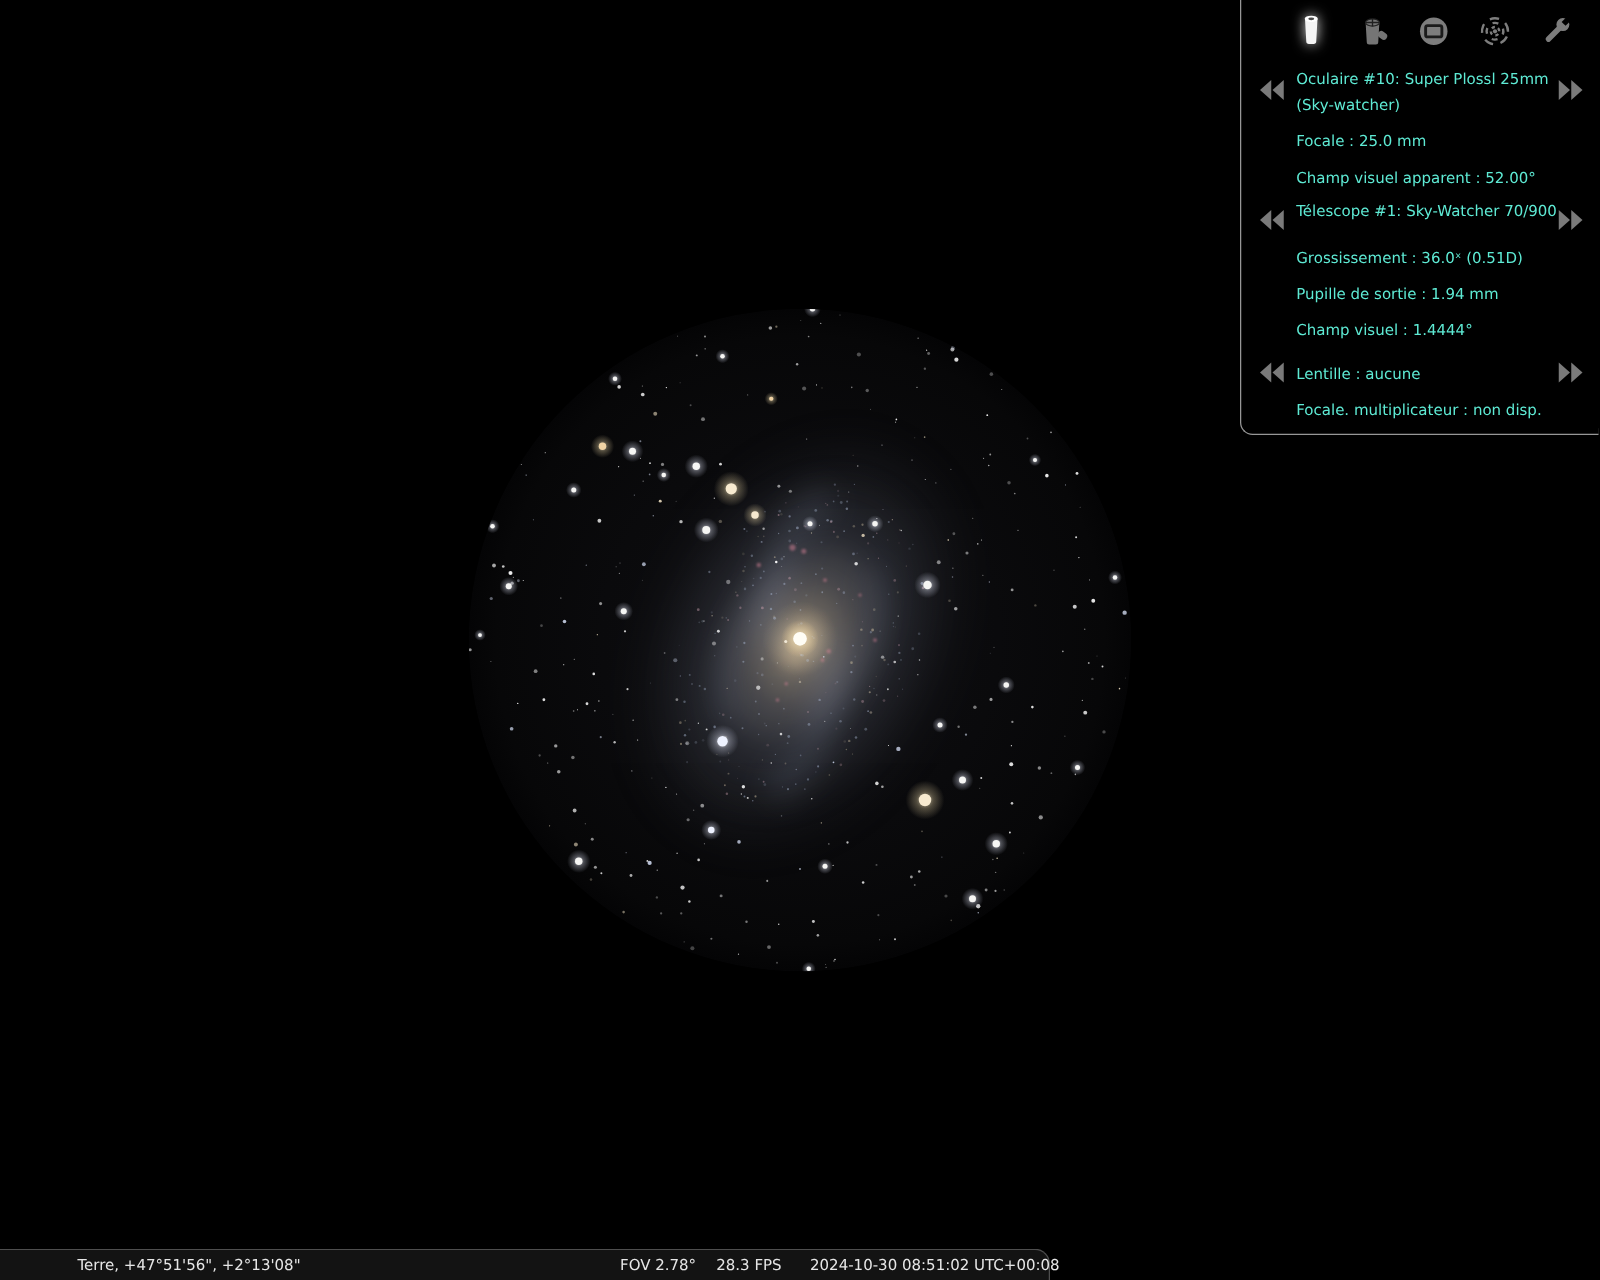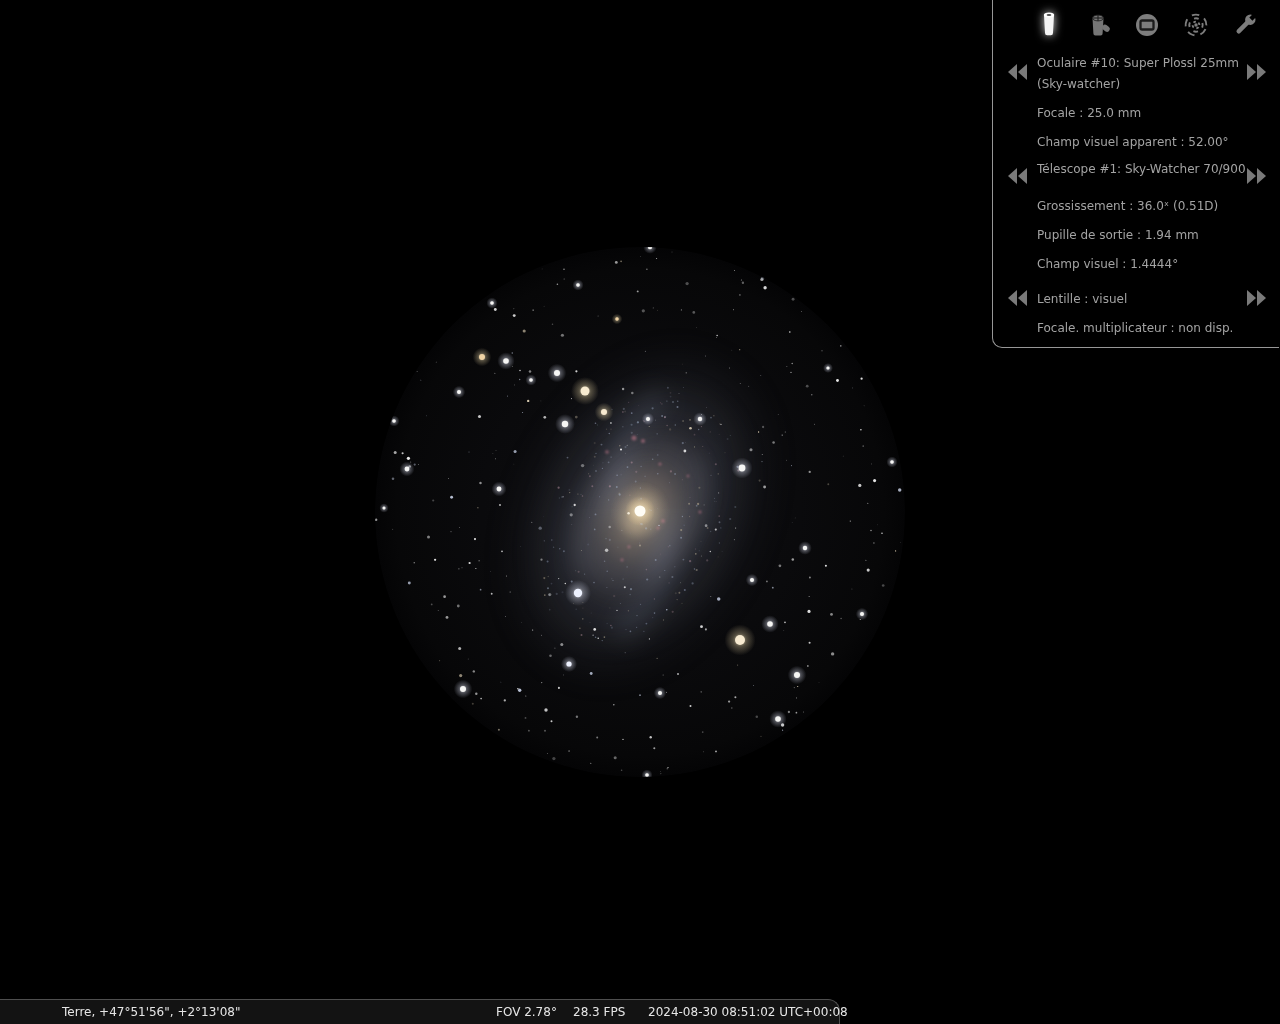--- a/index.html
+++ b/index.html
@@ -6,21 +6,21 @@
     font-family:"DejaVu Sans","Liberation Sans",sans-serif;}
   .stage{position:relative;width:1280px;height:1024px;background:#000;}
   svg.sky{position:absolute;left:0;top:0;}
 
   
   .oc-panel{position:absolute;left:992px;top:0;width:287px;height:348px;
     background:rgba(0,0,0,.96);border:1px solid #979797;border-top:none;border-right:none;
     border-bottom-left-radius:10px;box-sizing:border-box;color:#d9d9d9;}
   .oc-icon{position:absolute;top:10px;width:30px;height:30px;display:block;cursor:pointer;}
   .oc-icon.active svg{filter:drop-shadow(0 0 5px rgba(255,255,255,.85));}
-  .oc-line{position:absolute;left:44px;font-size:12px;line-height:14px;color:#a3a3a3;white-space:nowrap;}
+  .oc-line{position:absolute;left:44px;font-size:12px;line-height:14px;color:#5eead4;white-space:nowrap;}
   .oc-arrow{position:absolute;width:22px;height:18px;cursor:pointer;}
   .oc-arrow svg{display:block;}
 
   
   .status-bar{position:absolute;left:0;bottom:0;width:840px;height:25px;box-sizing:border-box;
     background:#131313;border-top:1px solid #4e4e4e;border-right:1px solid #4e4e4e;
     border-top-right-radius:12px;}
   .sb-item{position:absolute;top:0;height:24px;line-height:24px;font-size:12px;color:#e6e6e6;white-space:nowrap;}
 </style>
 </head>
@@ -814,24 +814,24 @@
         <polygon points="10,1 1,9 10,17"></polygon>
           <polygon points="20,1 11,9 20,17"></polygon>
       </svg>
     </span>
     <span class="oc-arrow" style="left:252px;top:289px">
       <svg viewBox="0 0 22 18" width="22" height="18" fill="#7a7a7a">
         <polygon points="12,1 21,9 12,17"></polygon>
           <polygon points="2,1 11,9 2,17"></polygon>
       </svg>
     </span>
-    <div class="oc-line" style="top:292px">Lentille : visuel</div>
+    <div class="oc-line" style="top:292px">Lentille : aucune</div>
     <div class="oc-line" style="top:321px">Focale. multiplicateur : non disp.</div>
   </div>
 
   <div class="status-bar">
     <span class="sb-item" style="left:62px">Terre, +47°51'56", +2°13'08"</span>
     <span class="sb-item" style="left:496px">FOV 2.78°</span>
     <span class="sb-item" style="left:573px">28.3 FPS</span>
-    <span class="sb-item" style="left:648px">2024-08-30 08:51:02 UTC+00:08</span>
+    <span class="sb-item" style="left:648px">2024-10-30 08:51:02 UTC+00:08</span>
   </div>
 
 </div>
 
 </body></html>

